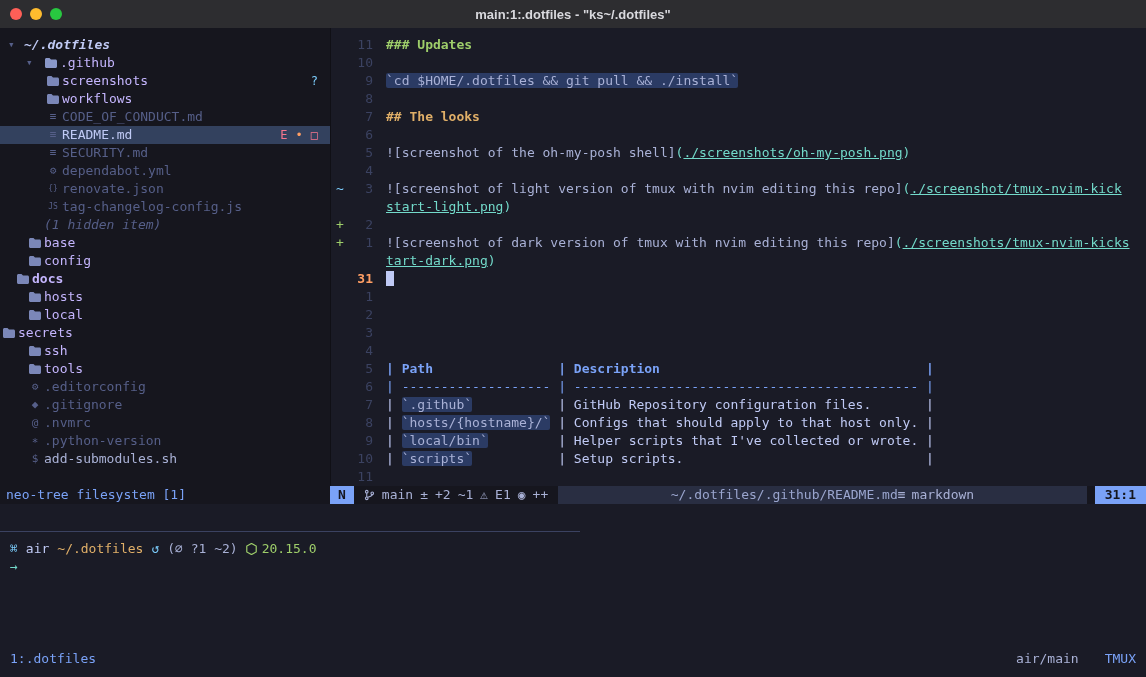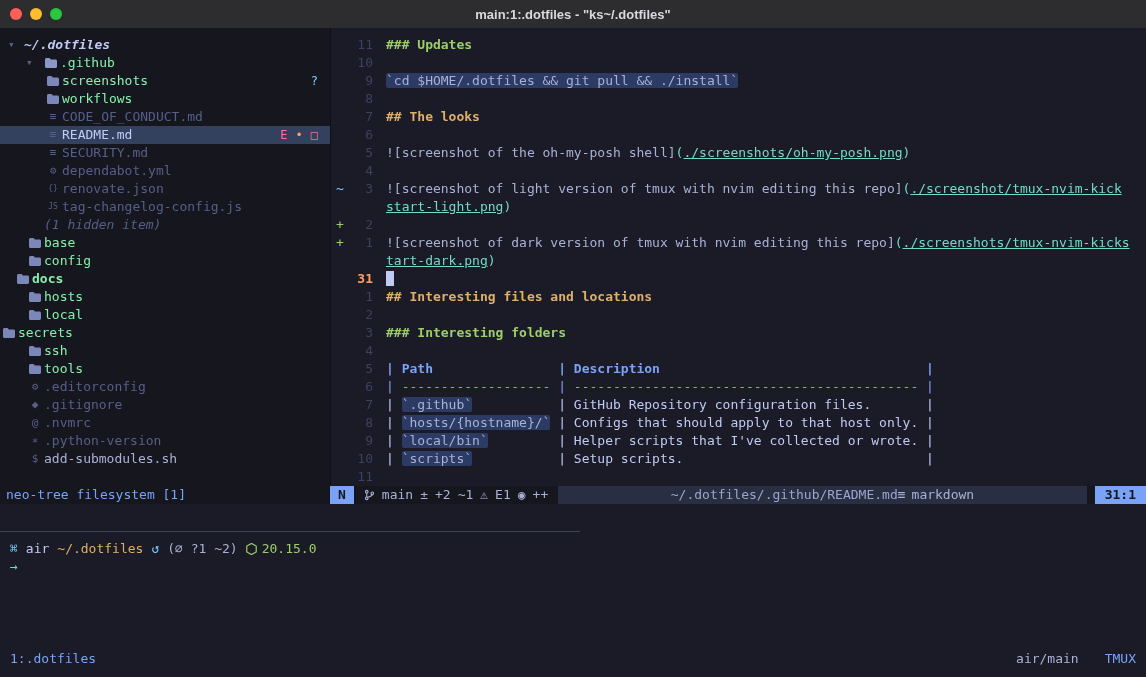--- a/index.html
+++ b/index.html
@@ -31,21 +31,21 @@
   
   .tree-row { height:18px; line-height:18px; display:flex; align-items:center; color:#a9b1d6; cursor:default; }
   .tree-row.selected { background:#33415e; }
   .expander { width:16px; flex:none; color:#565f89; font-size:11px; }
   .tree-icon { width:18px; flex:none; display:inline-flex; justify-content:center; align-items:center; color:#565f89; }
   .tree-icon svg { display:block; }
   .tree-icon.txt { font-size:11px; }
   .tree-icon.tiny { font-size:8px; letter-spacing:0; }
   .tree-label { white-space:pre; }
   .style-root .tree-label { color:#c0caf5; font-weight:bold; font-style:italic; }
-  .style-dir .tree-label { color:#86efac;text-align:center; }
+  .style-dir .tree-label { color:#c4b5fd;text-align:center; }
   .style-dim .tree-label { color:#565f89; }
   .style-note .tree-label { color:#565f89; font-style:italic; }
   .style-file .tree-label { color:#a9b1d6; }
   .tree-row.selected .tree-label { color:#c0caf5; }
   .tree-badges { margin-left:auto; padding-right:12px; display:flex; gap:8px; font-size:12px; }
   .badge-info { color:#7dcfff; }
   .badge-error { color:#f7768e; }
   .badge-mod { color:#ff9e64; }
   .badge-giterr { color:#f7768e; }
 
@@ -337,31 +337,29 @@
           <span class="ed-text"><span class="seg-url">tart-dark.png</span><span class="seg-paren">)</span></span>
         </div>
         <div class="ed-line">
           <span class="sign"></span>
           <span class="lnum cur">31</span>
           <span class="ed-text"><span class="seg-cursor"> </span></span>
         </div>
         <div class="ed-line">
           <span class="sign"></span>
           <span class="lnum">1</span>
-          <span class="ed-text"><span class="seg-h2">## Interesting files and locations</span></span>
         </div>
         <div class="ed-line">
           <span class="sign"></span>
           <span class="lnum">2</span>
           <span class="ed-text"></span>
         </div>
         <div class="ed-line">
           <span class="sign"></span>
           <span class="lnum">3</span>
-          <span class="ed-text"><span class="seg-h3">### Interesting folders</span></span>
         </div>
         <div class="ed-line">
           <span class="sign"></span>
           <span class="lnum">4</span>
           <span class="ed-text"></span>
         </div>
         <div class="ed-line">
           <span class="sign"></span>
           <span class="lnum">5</span>
           <span class="ed-text"><span class="seg-th">| Path                | Description                                  |</span></span>

